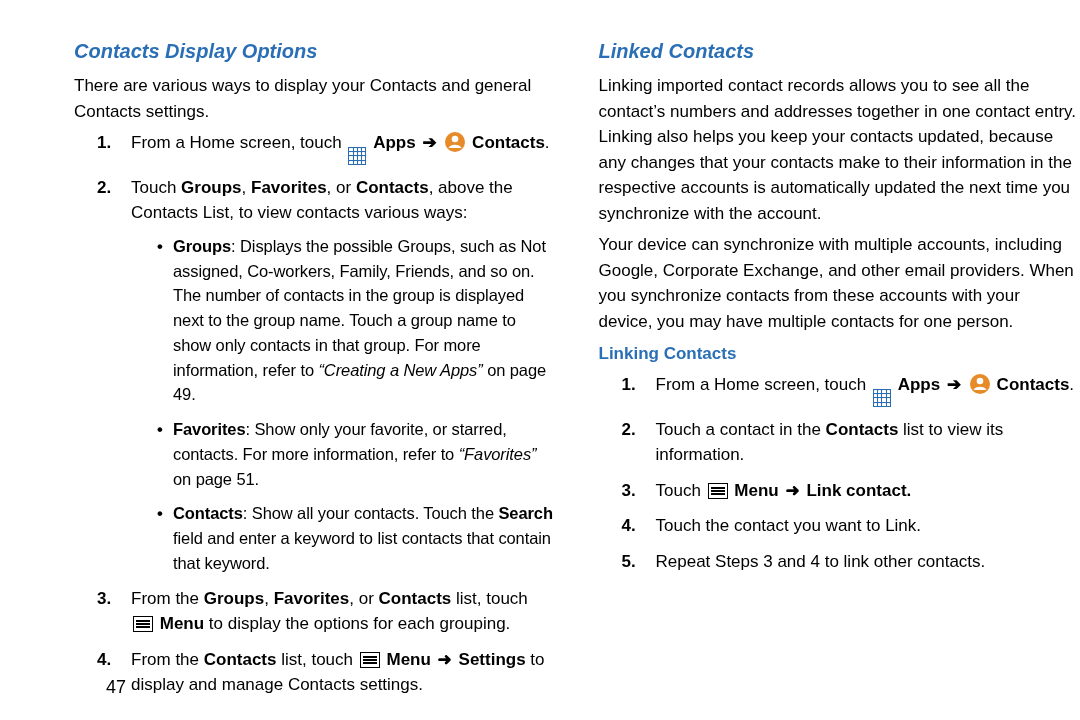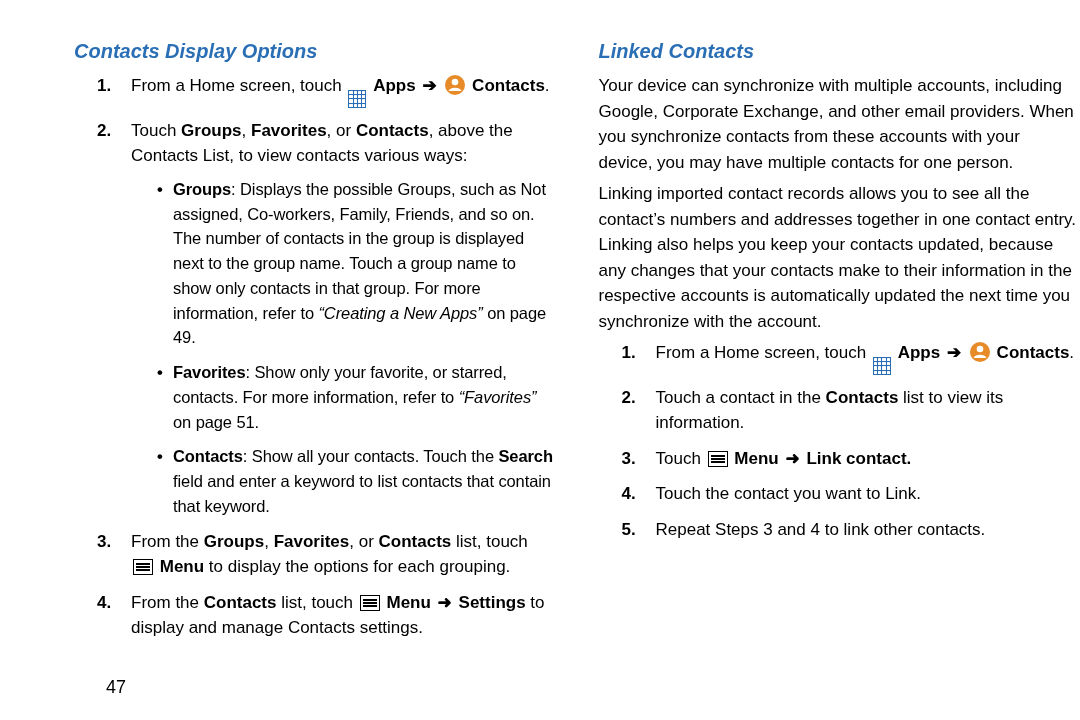--- a/index.html
+++ b/index.html
@@ -153,20 +153,21 @@
   }
 </style>
 </head>
 <body>
 
 <div class="outer">
 <div class="page">
 
   <div class="col">
     <h2 class="section-title">Contacts Display Options</h2>
+    <p class="para">There are various ways to display your Contacts and general Contacts settings.</p>
 
     <ol class="steps">
 
       <li>
         <span class="num">1.</span>
         <span>From a Home screen, touch </span>
         <span class="apps-icon">
           <span></span>
               <span></span>
               <span></span>
@@ -224,23 +225,24 @@
         <span class="num">4.</span>
         <span>From the </span><b>Contacts</b><span> list, touch </span>
         <span class="menu-icon-wrap"><span class="mid"></span></span>
         <b>Menu</b><span class="arrow"> ➜ </span><b>Settings</b><span> to display and manage Contacts settings.</span>
       </li>
     </ol>
   </div>
 
   <div class="col">
     <h2 class="section-title">Linked Contacts</h2>
+    <p class="para">Linking imported contact records allows you to see all the contact’s numbers and addresses together in one contact entry. Linking also helps you keep your contacts updated, because any changes that your contacts make to their information in the respective accounts is automatically updated the next time you synchronize with the account.</p>
     <p class="para">Your device can synchronize with multiple accounts, including Google, Corporate Exchange, and other email providers. When you synchronize contacts from these accounts with your device, you may have multiple contacts for one person.</p>
-    <p class="para">Linking imported contact records allows you to see all the contact’s numbers and addresses together in one contact entry. Linking also helps you keep your contacts updated, because any changes that your contacts make to their information in the respective accounts is automatically updated the next time you synchronize with the account.</p>
-
+
+    <h3 class="subsection-title">Linking Contacts</h3>
 
     <ol class="steps">
       <li>
         <span class="num">1.</span>
         <span>From a Home screen, touch </span>
         <span class="apps-icon">
           <span></span>
               <span></span>
               <span></span>
               <span></span>

